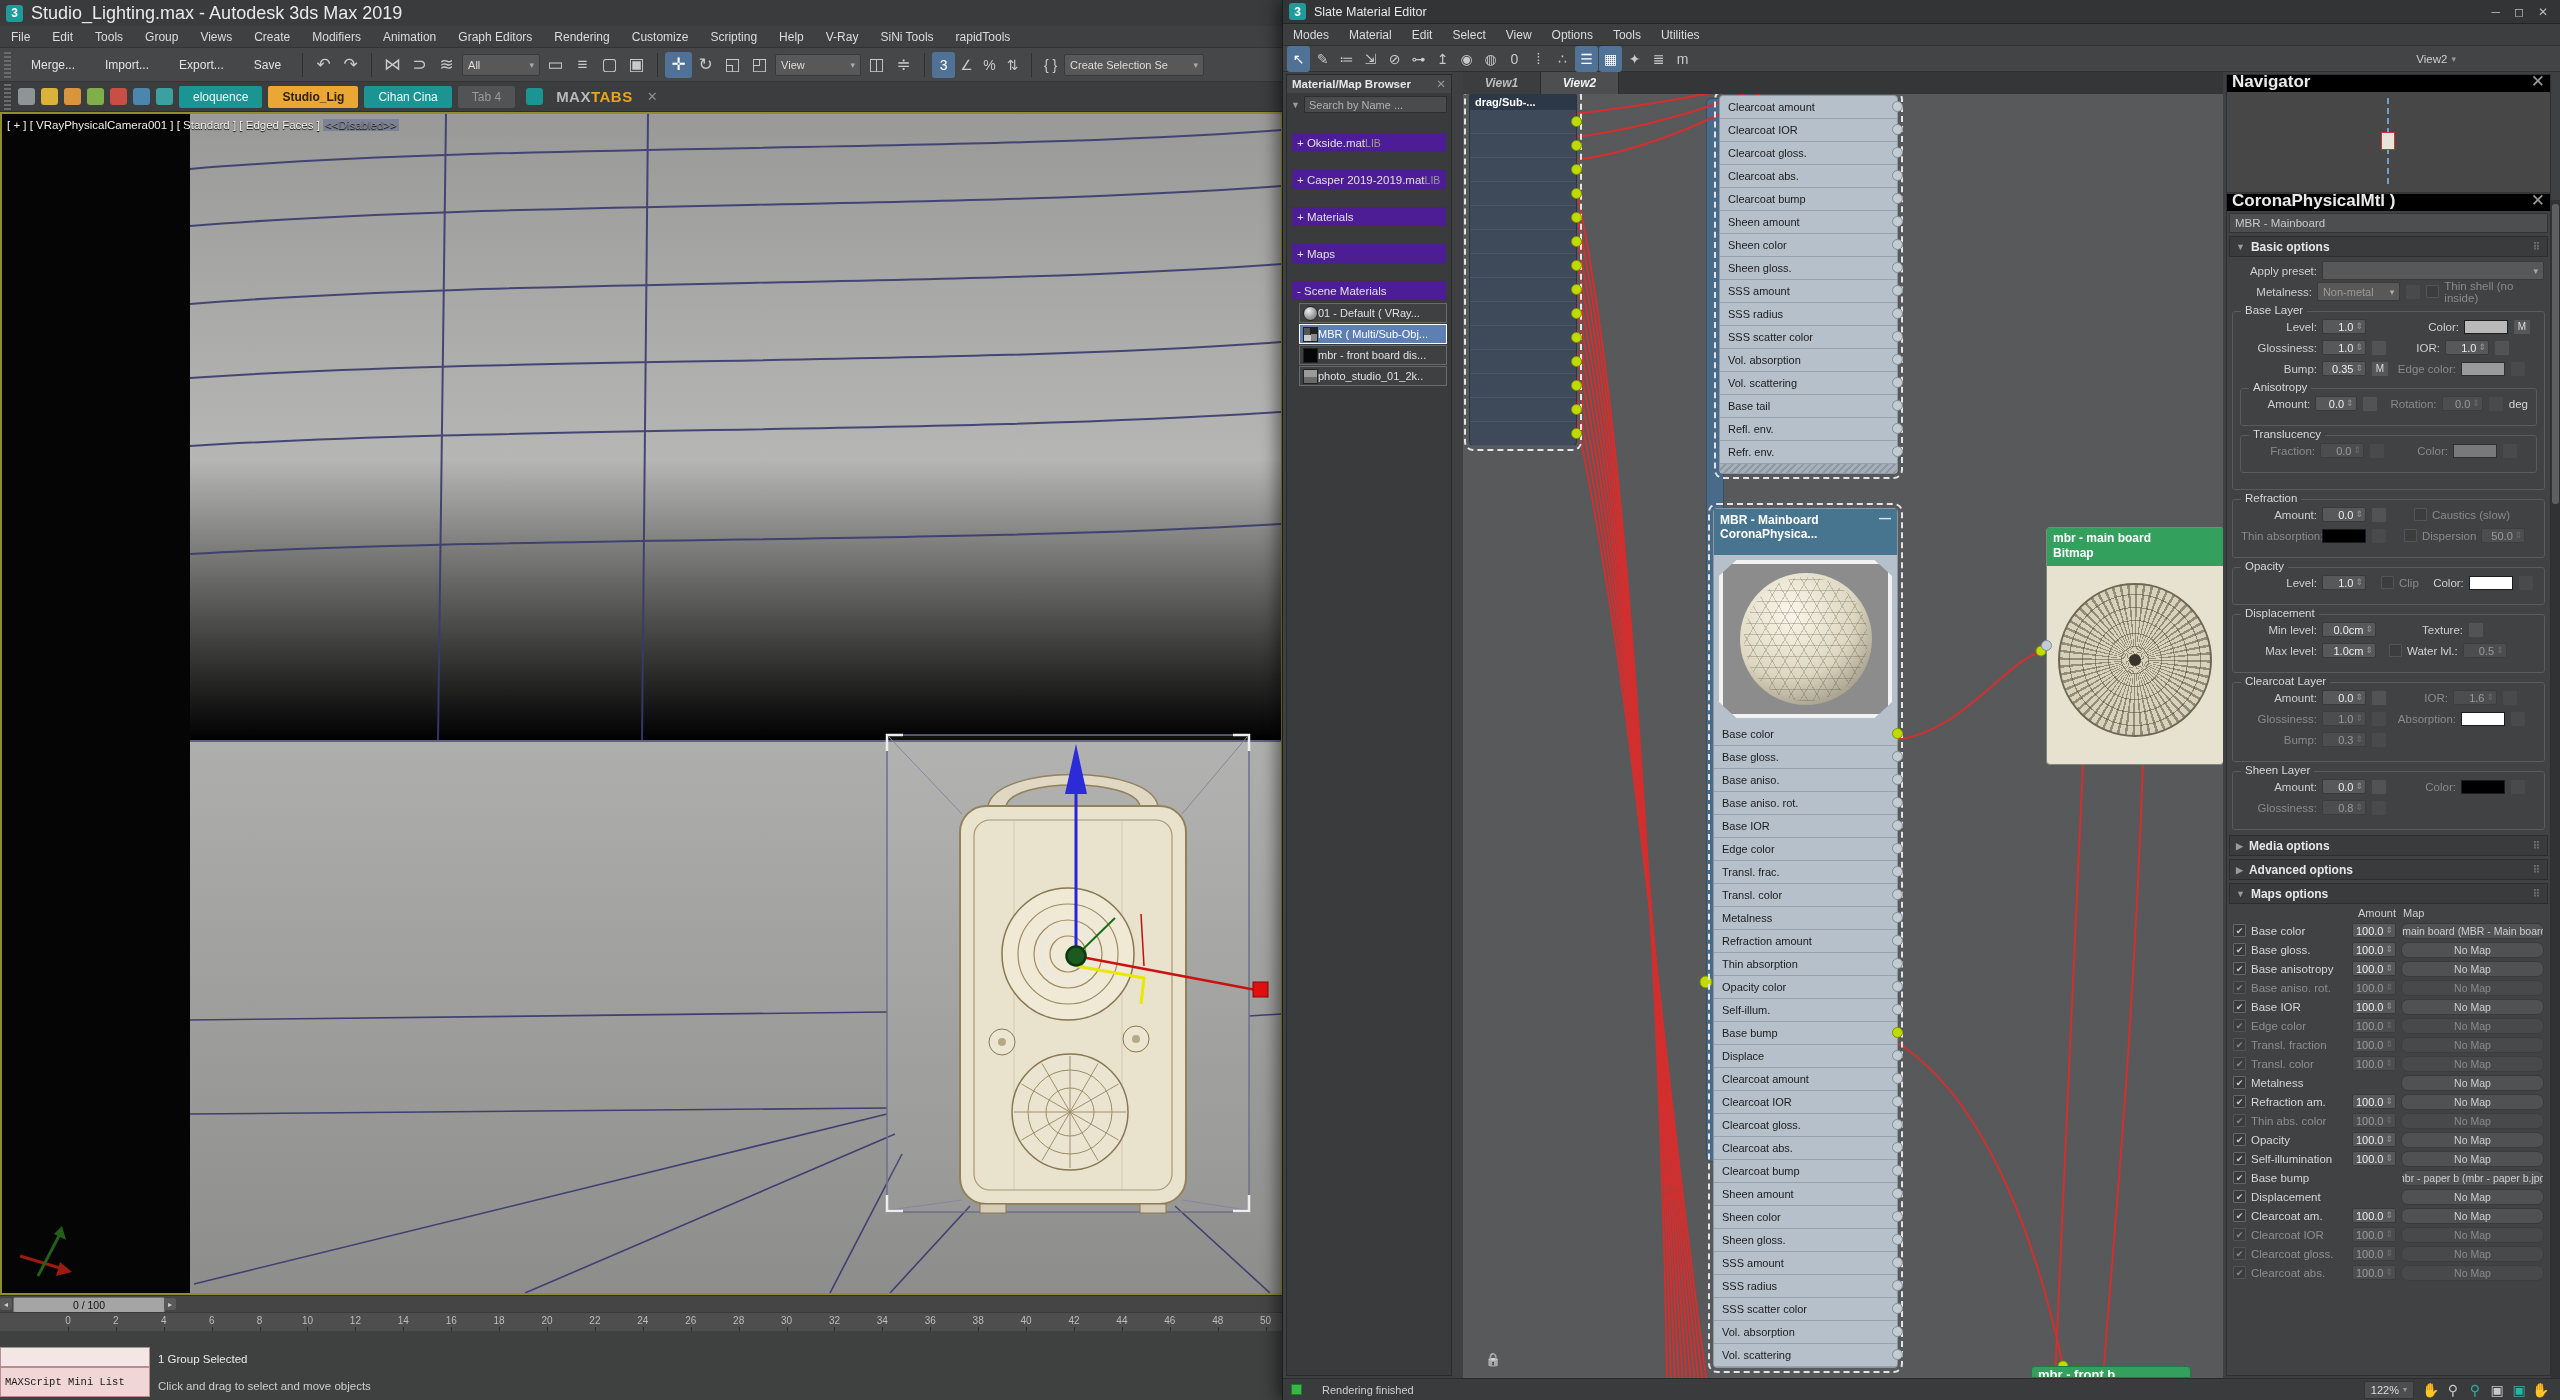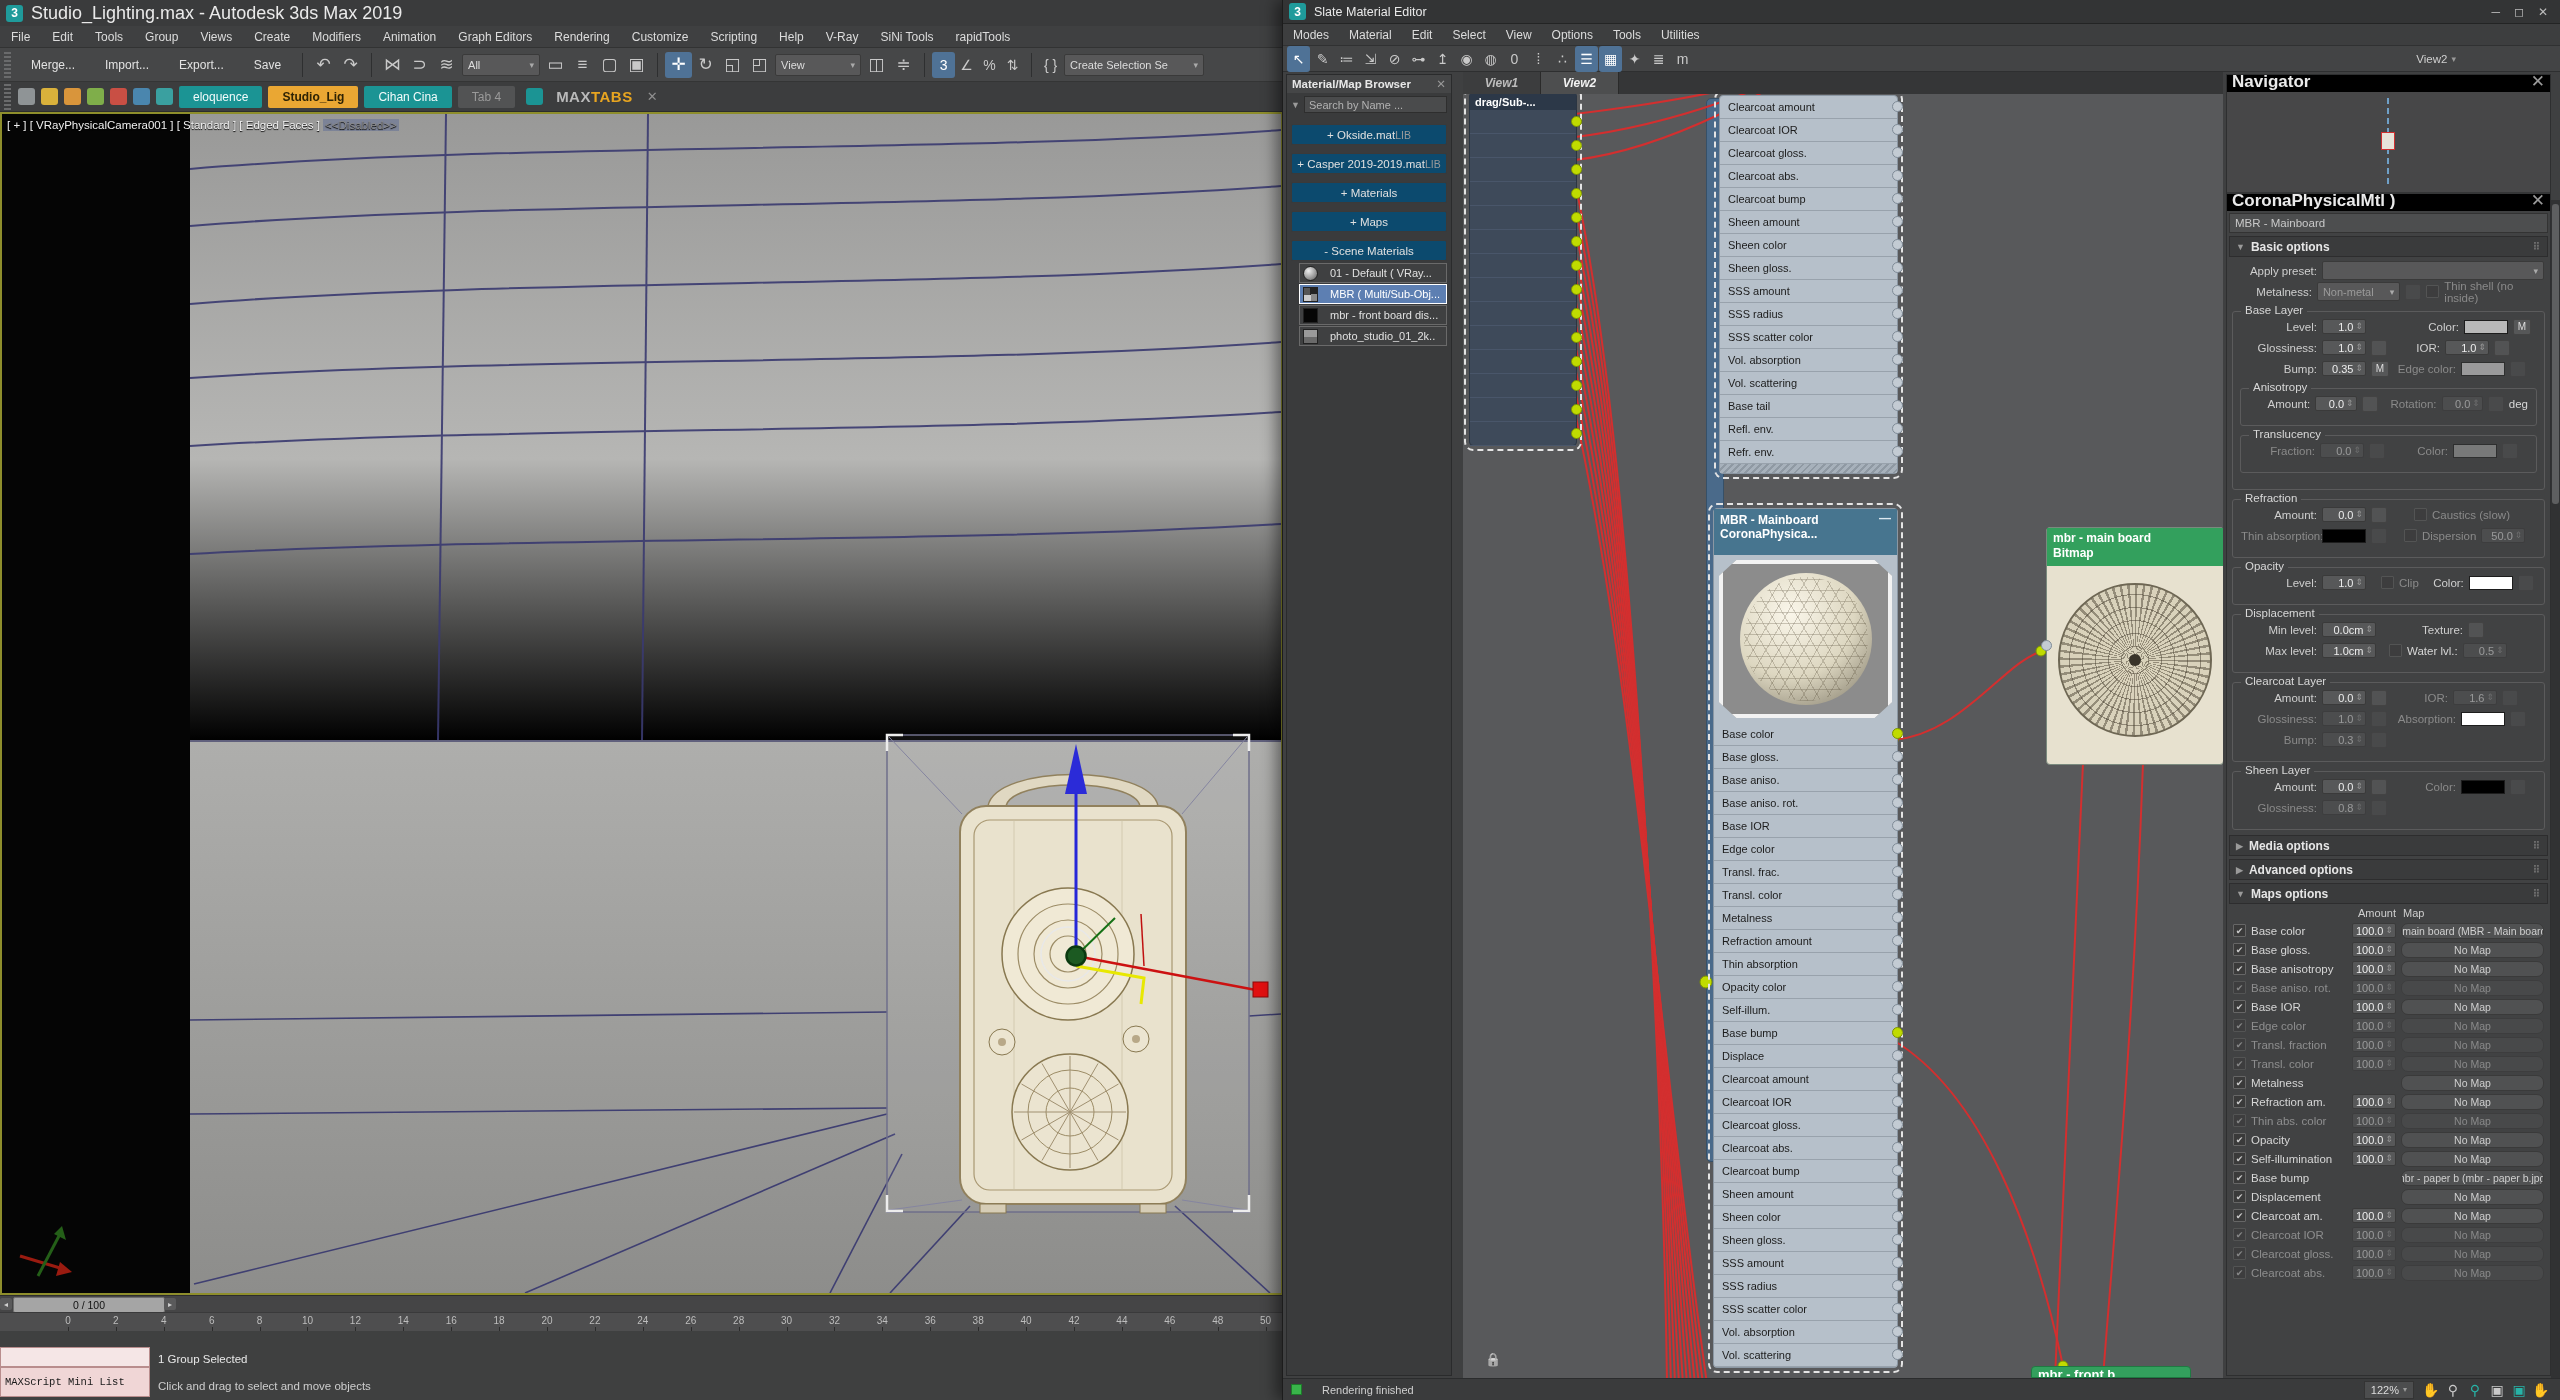--- a/index.html
+++ b/index.html
@@ -54,23 +54,23 @@
   #sl-menu{left:0;top:24px;width:100%;height:22px;background:#3d3e3f;display:flex;align-items:center;border-bottom:1px solid #303132;box-sizing:border-box}
   #sl-menu .mi{padding:0 10px;font-size:12px;color:#dcdcdc}
   #sl-toolbar{left:0;top:46px;width:100%;height:26px;background:#434445;display:flex;align-items:center;gap:1px;padding-left:4px;border-bottom:1px solid #2e2f30;box-sizing:border-box}
   #sl-viewsel{margin-left:auto;margin-right:104px;display:flex;align-items:center;gap:4px;font-size:11.5px;color:#cfcfcf}
   
   #browser{left:3px;top:74px;width:166px;height:1302px;background:#3a3b3c;border:1px solid #2a2b2c;box-sizing:border-box}
   #br-head{height:18px;background:#454647;display:flex;align-items:center;justify-content:space-between;padding:0 5px;font-weight:bold;font-size:11.5px;color:#e8e8e8}
   #br-search{display:flex;align-items:center;gap:4px;padding:3px 4px}
   #br-search .drop{color:#9a9a9a;font-size:9px}
   #br-search .sfield{flex:1;height:15px;background:#4a4b4c;border:1px solid #2e2e2e;color:#b2b2b2;font-size:11px;display:flex;align-items:center;padding-left:4px}
-  .br-grp{height:19px;margin:8px 4px 0;background:#0c4a6e;border:1px solid #3a3a3a;border-radius:2px;display:flex;align-items:center;justify-content:center;padding:0 5px;font-size:11.5px;color:#e0e0e0}
+  .br-grp{height:19px;margin:16px 4px 0;background:#4c1d95;border:1px solid #3a3a3a;border-radius:2px;display:flex;align-items:center;justify-content:flex-start;padding:0 5px;font-size:11.5px;color:#e0e0e0}
   .br-grp .tag{color:#9a9a9a;font-size:10.5px}
-  .br-item{height:18px;margin:1px 4px 1px 12px;border:1px solid #6a6a6a;display:flex;align-items:center;gap:12px;padding:0 3px;font-size:11px;color:#e0e0e0;background:#3f4041;white-space:nowrap;overflow:hidden}
+  .br-item{height:18px;margin:1px 4px 1px 12px;border:1px solid #6a6a6a;display:flex;align-items:center;gap:0;padding:0 3px;font-size:11px;color:#e0e0e0;background:#3f4041;white-space:nowrap;overflow:hidden}
   .br-item.selected{background:#5d7fb2;border-color:#fff;color:#fff}
   .br-item .thumb{width:13px;height:13px;flex:0 0 13px;border:1px solid #222}
   .br-item.ic-sphere .thumb{border-radius:50%;background:radial-gradient(circle at 35% 30%,#eee,#888 70%,#444)}
   .br-item.ic-multi .thumb{background:conic-gradient(#222 0 25%,#888 25% 50%,#ccc 50% 75%,#555 75%)}
   .br-item.ic-black .thumb{background:#060606}
   .br-item.ic-photo .thumb{background:linear-gradient(180deg,#9a9a9a 0 50%,#6a6a6a 50%)}
   
   #canvas-tabs{left:180px;top:72px;width:760px;height:22px;display:flex;background:#353637}
   .vtab{width:78px;height:22px;display:flex;align-items:center;justify-content:center;font-style:italic;font-weight:bold;font-size:12px;color:#bdbdbd;background:#3c3d3e;border-right:1px solid #2a2a2a;box-sizing:border-box}
   .vtab.active{background:#4d4e4f;color:#f2f2f2}

